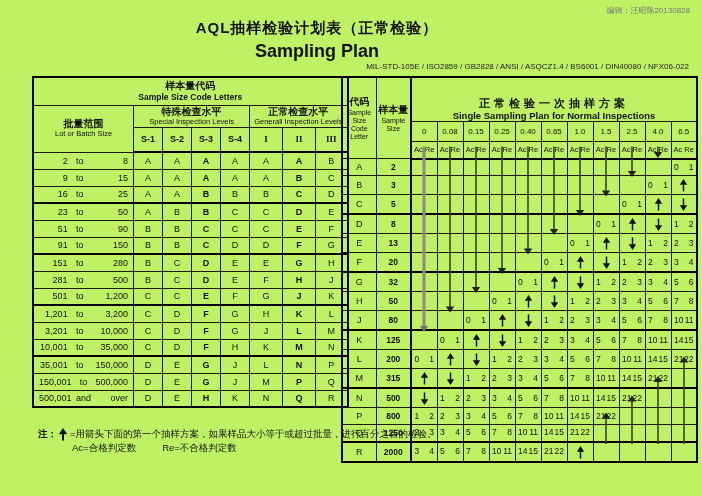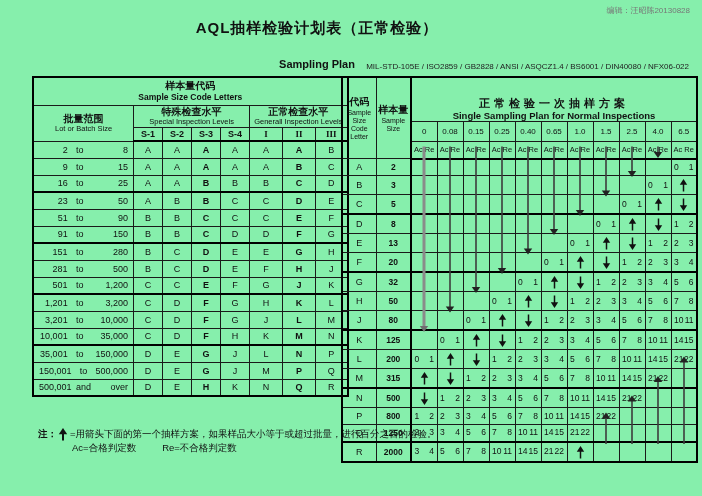--- a/index.html
+++ b/index.html
@@ -1,21 +1,21 @@
 <!DOCTYPE html>
 <html><head>
 <meta charset="utf-8">
 <style>
   html,body{margin:0;padding:0;background:#fff;}
-  .canvas{position:relative;width:702px;height:496px;background:#86efac;overflow:hidden;
+  .canvas{position:relative;width:702px;height:496px;background:#bef264;overflow:hidden;
           font-family:"Liberation Sans","DejaVu Sans",sans-serif;color:#111;}
   #edit-note{position:absolute;top:5px;right:12px;font-size:8px;color:#777;}
   #title-block{position:absolute;top:19px;left:0;width:634px;text-align:center;}
   #main-title{font-size:15px;font-weight:bold;letter-spacing:1px;}
-  #subtitle{font-size:11px;font-weight:bold;margin-top:20px;}
+  #subtitle{font-size:18px;font-weight:bold;margin-top:3px;}
   #standards{position:absolute;top:62px;right:13px;font-size:8px;color:#222;}
 
   table{border-collapse:collapse;table-layout:fixed;border:2px solid #000;}
   td{border:1px solid #1a1a1a;text-align:center;vertical-align:middle;padding:0;overflow:visible;}
   tr{height:17px;}
   tr.grp td{border-top:2px solid #000;}
   tr.lvl td, tr.acrerow td{border-bottom:2px solid #000;}
   td.thickl{border-left:2px solid #000;}
 
   #left-table{position:absolute;left:32px;top:76px;}
@@ -89,21 +89,21 @@
           </td>
           <td colspan="4">
             <div class="cnb">特殊检查水平</div>
             <div class="en">Special Inspection Levels</div>
           </td>
           <td colspan="3">
             <div class="cnb">正常检查水平</div>
             <div class="en">Generall Inspection Levels</div>
           </td>
         </tr>
-        <tr class="lvl" style="height:14px">
+        <tr class="lvl" style="height:25px">
           <td class="sb">S-1</td>
           <td class="sb">S-2</td>
           <td class="sb b">S-3</td>
           <td class="sb">S-4</td>
           <td class="roman">I</td>
           <td class="roman b">II</td>
           <td class="roman">III</td>
         </tr>
         <tr class="">
           <td class="lot">

